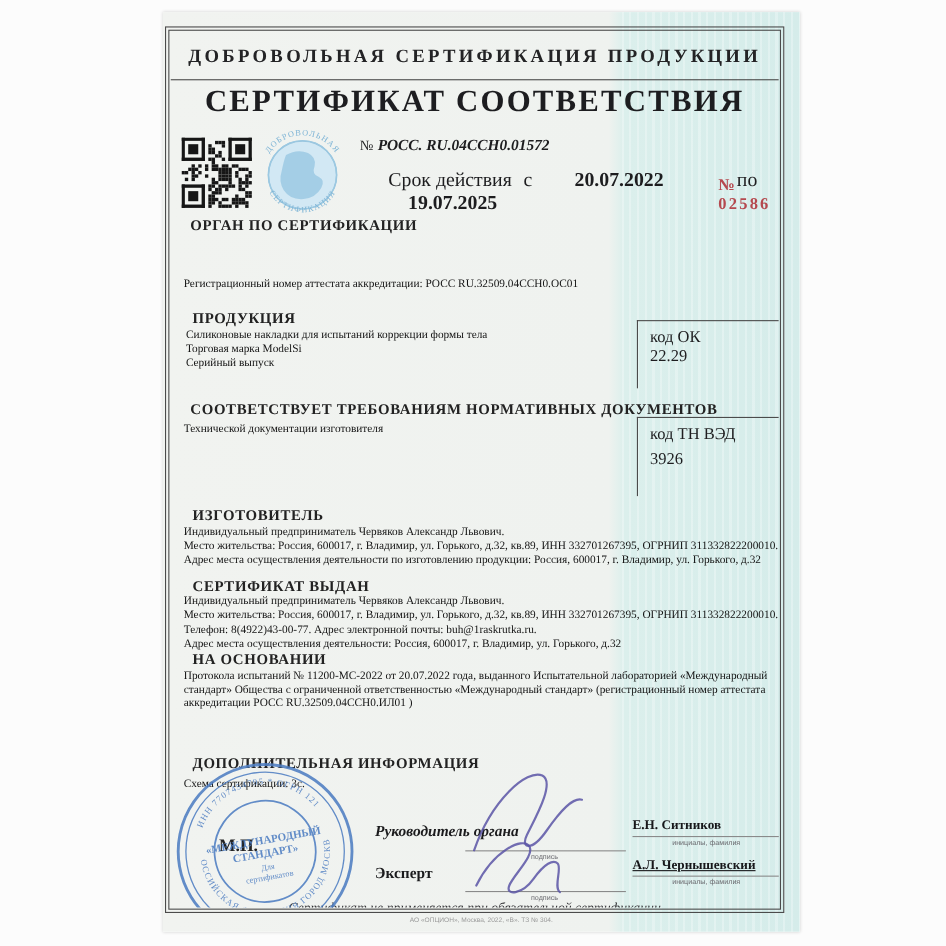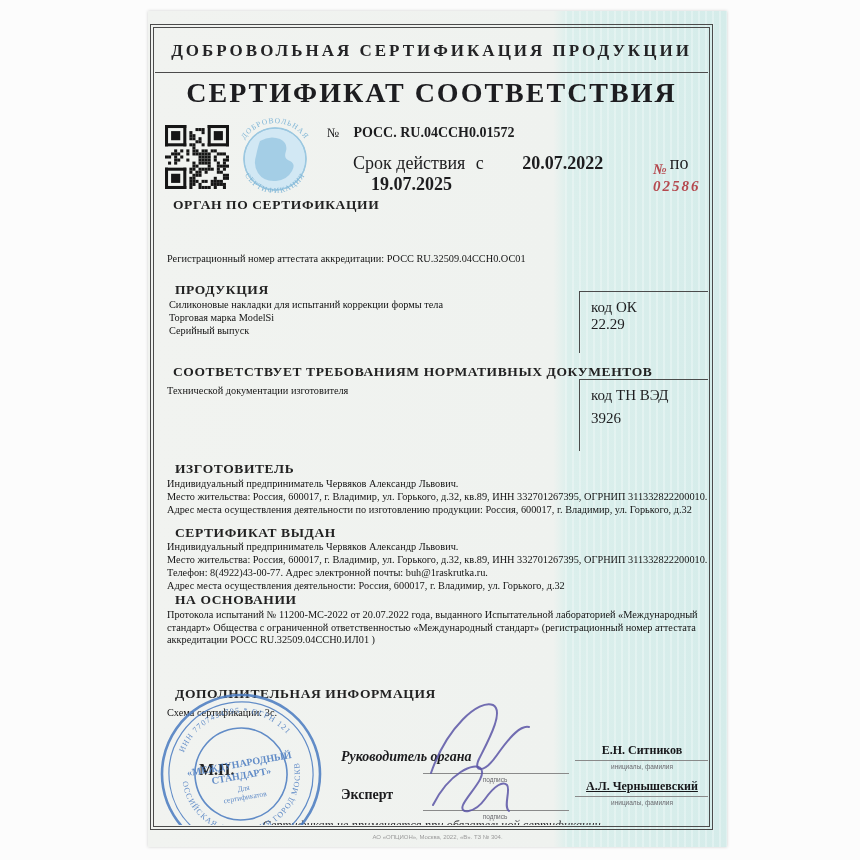--- a/index.html
+++ b/index.html
@@ -18,24 +18,24 @@
   .doc-title{position:absolute;left:0;right:0;top:48px;text-align:center;font-weight:bold;font-size:28px;letter-spacing:2px;color:#1d1d20;}
   .lbl{font-size:13px;}
   .bold{font-weight:bold;}
   .sec-h{position:absolute;font-weight:bold;font-size:13.5px;letter-spacing:.6px;color:#222;}
   .body-txt{position:absolute;font-size:10.3px;line-height:12.6px;color:#141414;width:543px;}
   .code-box{position:absolute;left:424px;right:0;border-top:1px solid #4b4b4b;border-left:1px solid #4b4b4b;padding:7px 0 0 11px;font-size:15px;color:#1e1e20;}
   .code-box .val{}
   .sig-role{position:absolute;font-weight:bold;font-size:14px;color:#1b1b1d;}
   .sig-line{position:absolute;border-bottom:1px solid #8a8a8a;height:1px;}
   .tiny-lbl{position:absolute;font-size:6.5px;color:#6b6b70;text-align:center;font-family:"Liberation Sans",sans-serif;}
-  .sig-name{position:absolute;font-weight:bold;font-size:12px;color:#17171a;text-align:center;}
+  .sig-name{position:absolute;font-weight:bold;font-size:12px;color:#17171a;}
   .footer-note{position:absolute;left:0;right:0;top:789px;text-align:center;font-style:italic;font-size:12.5px;color:#2d2d30;}
   .print-info{position:absolute;left:0;right:0;top:823px;text-align:center;font-size:6px;color:#9a9a9a;font-family:"Liberation Sans",sans-serif;}
-  .red-no{position:absolute;left:498px;top:132px;font-size:15px;letter-spacing:2px;font-weight:bold;font-style:italic;}
+  .red-no{position:absolute;left:498px;top:132px;font-size:15px;letter-spacing:2px;font-weight:bold;}
   .mp{position:absolute;left:44px;top:732px;font-weight:bold;font-size:16px;color:#222;z-index:1;}
   svg text{font-family:"Liberation Serif",serif;}
 </style>
 </head>
 <body>
 
 <div class="page">
   <div class="paper">
     <div class="band-texture"></div>
 
@@ -194,21 +194,21 @@
             </defs>
             <circle cx="48" cy="48" r="31" fill="#cfe7f5" stroke="#8fc0dc" stroke-width="1.5" opacity=".9"></circle>
             <path d="M 33,30 q 10,-6 20,-2 q 8,4 6,12 q -3,8 4,10 q 6,3 2,10 q -5,9 -16,10 q -12,1 -18,-8 q -5,-8 -2,-17 q 2,-10 4,-15 z" fill="#7db8db" opacity=".55"></path>
             <circle cx="48" cy="48" r="31" fill="none" stroke="#9cc9e2" stroke-width="1"></circle>
             <text font-size="7.5" fill="#7fb5d6" letter-spacing="1"><textPath href="#logoTop" startOffset="50%" text-anchor="middle">ДОБРОВОЛЬНАЯ</textPath></text>
             <text font-size="7.5" fill="#7fb5d6" letter-spacing="1"><textPath href="#logoBot" startOffset="50%" text-anchor="middle">СЕРТИФИКАЦИЯ</textPath></text>
           </svg>
 
           <div style="position:absolute;left:172px;top:94px;">
             <span class="lbl">№</span>
-            <span class="bold" style="font-size:14px;margin-left:10px;">РОСС. RU.04ССН0.01572</span>
+            <span class="bold" style="font-size:14px;font-style:italic;">РОСС. RU.04ССН0.01572</span>
           </div>
 
           <div style="position:absolute;left:174px;top:124px;font-size:18px;margin-left:24px;">
             <span>Срок действия</span>
             <span style="margin-left:6px;">с</span>
             <span class="bold" style="margin-left:34px;">20.07.2022</span>
             <span style="margin-left:62px;">по</span>
             <span class="bold" style="margin-left:18px;">19.07.2025</span>
           </div>
 

